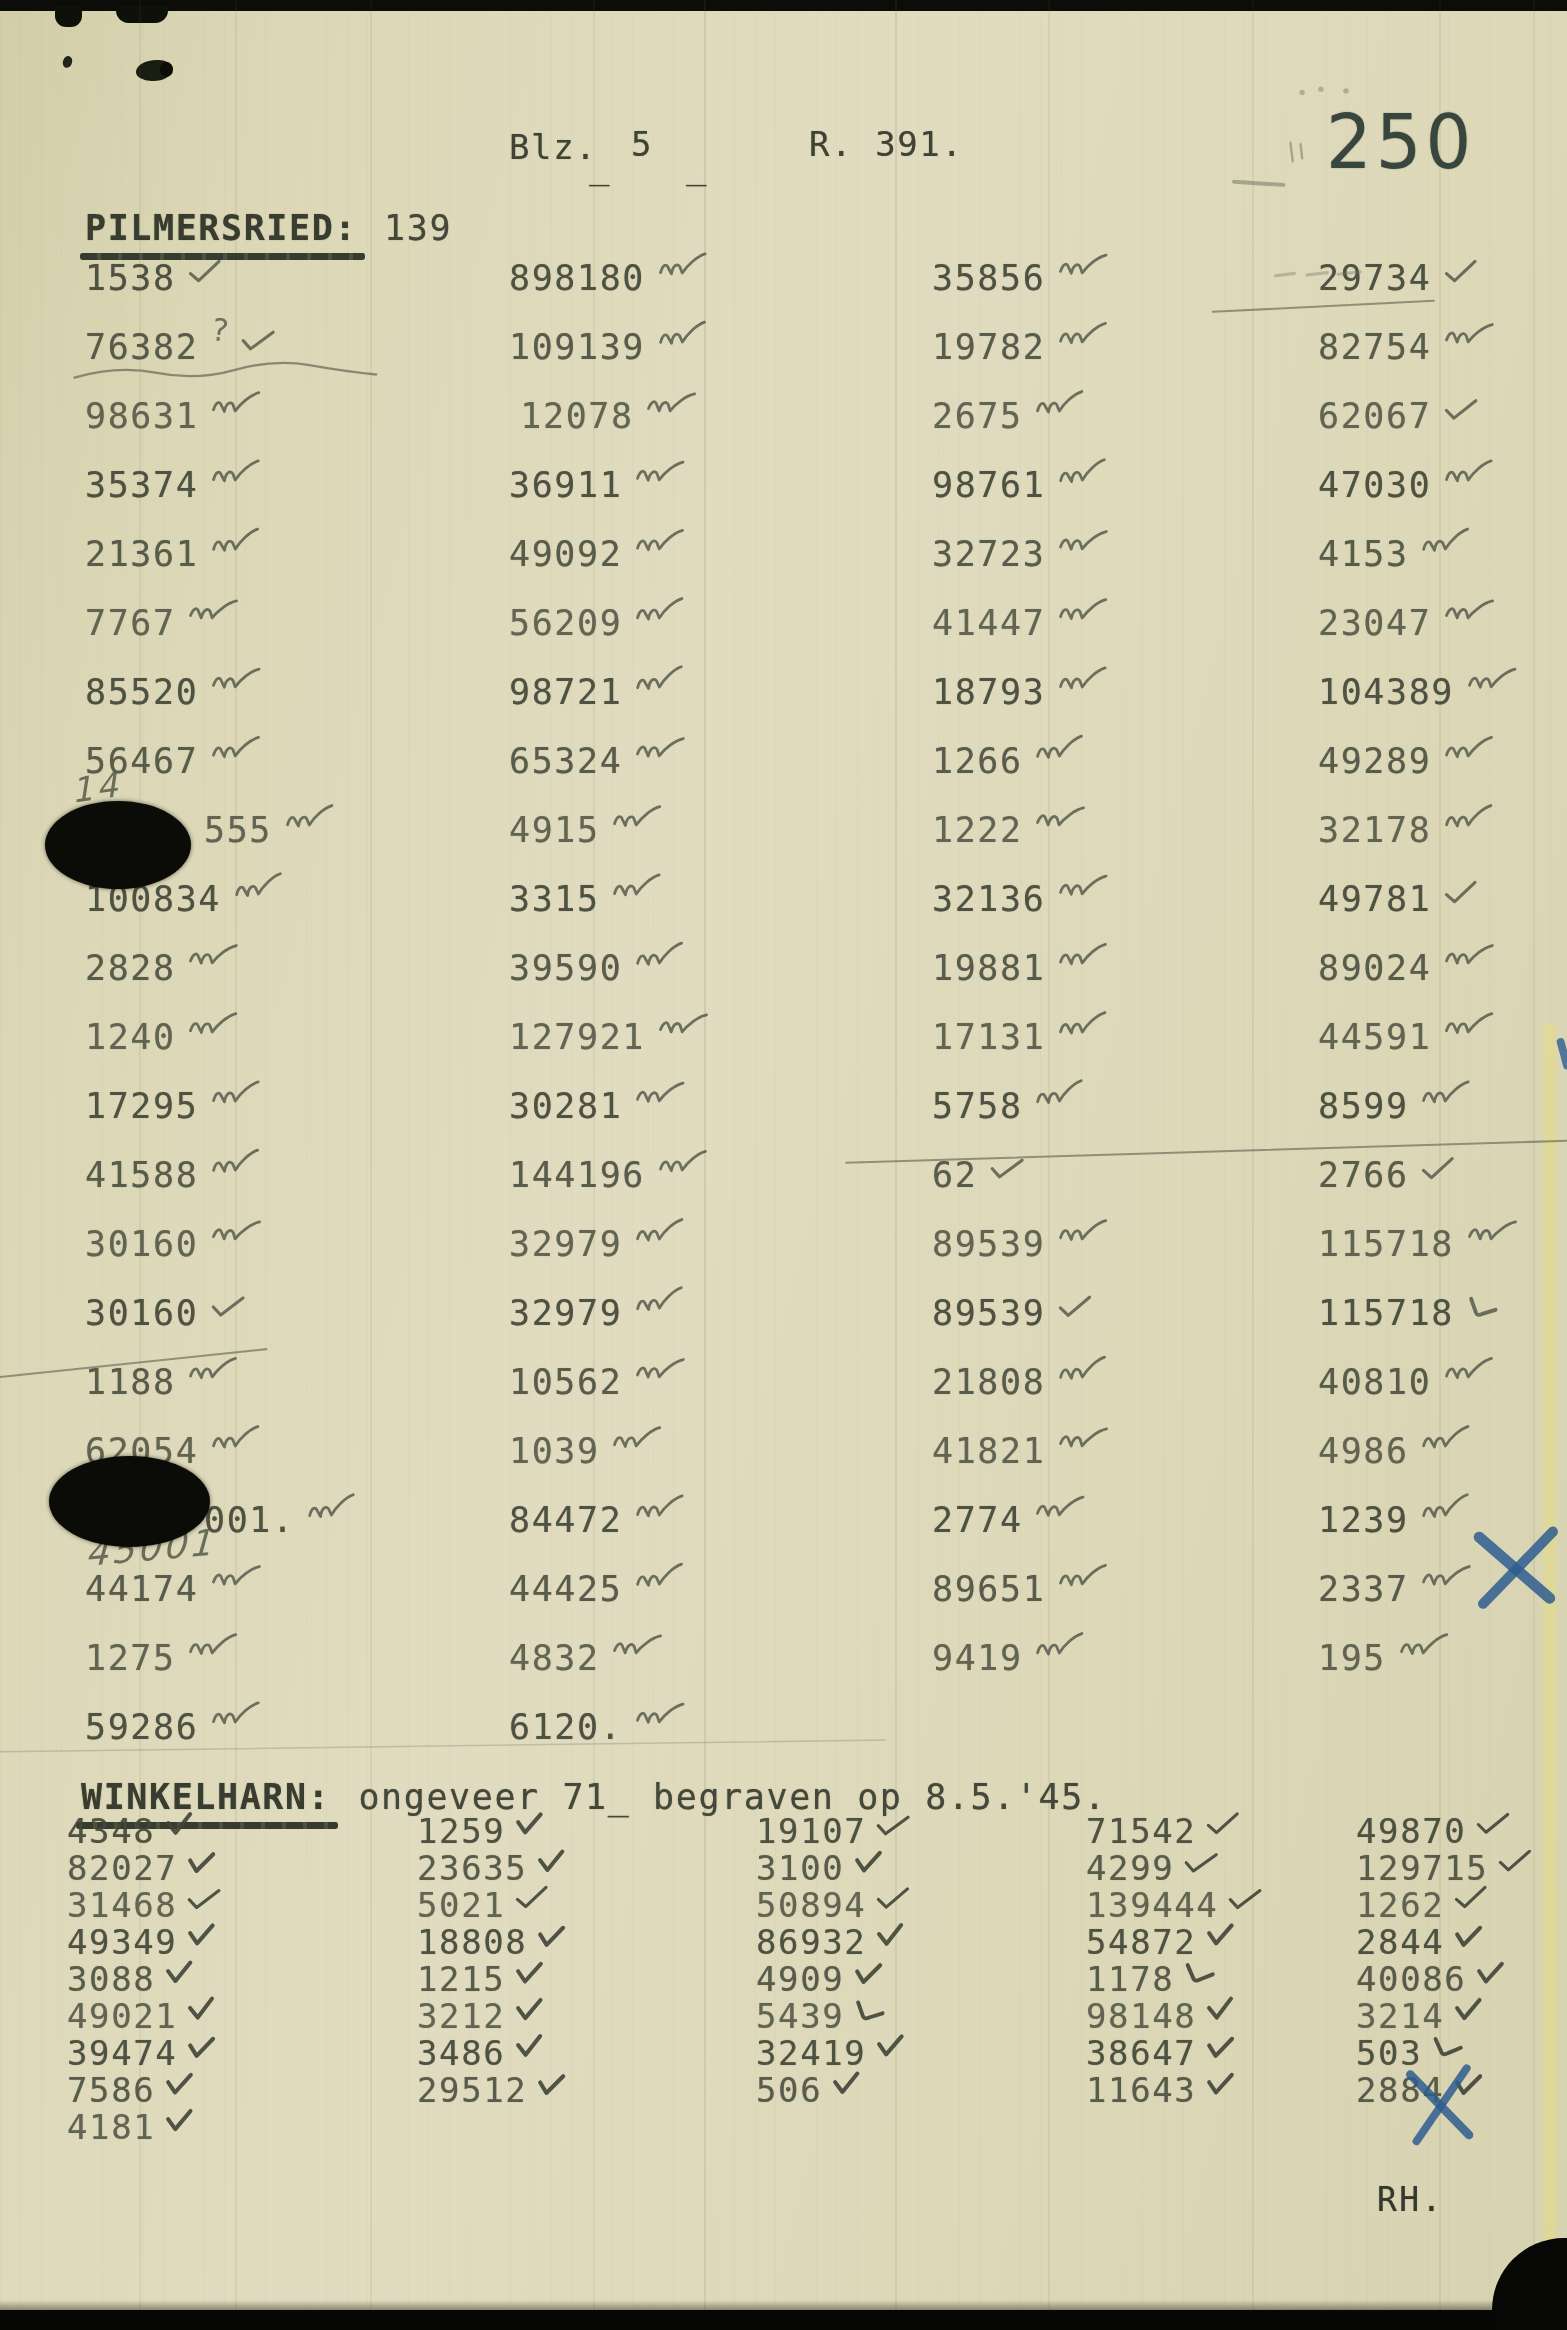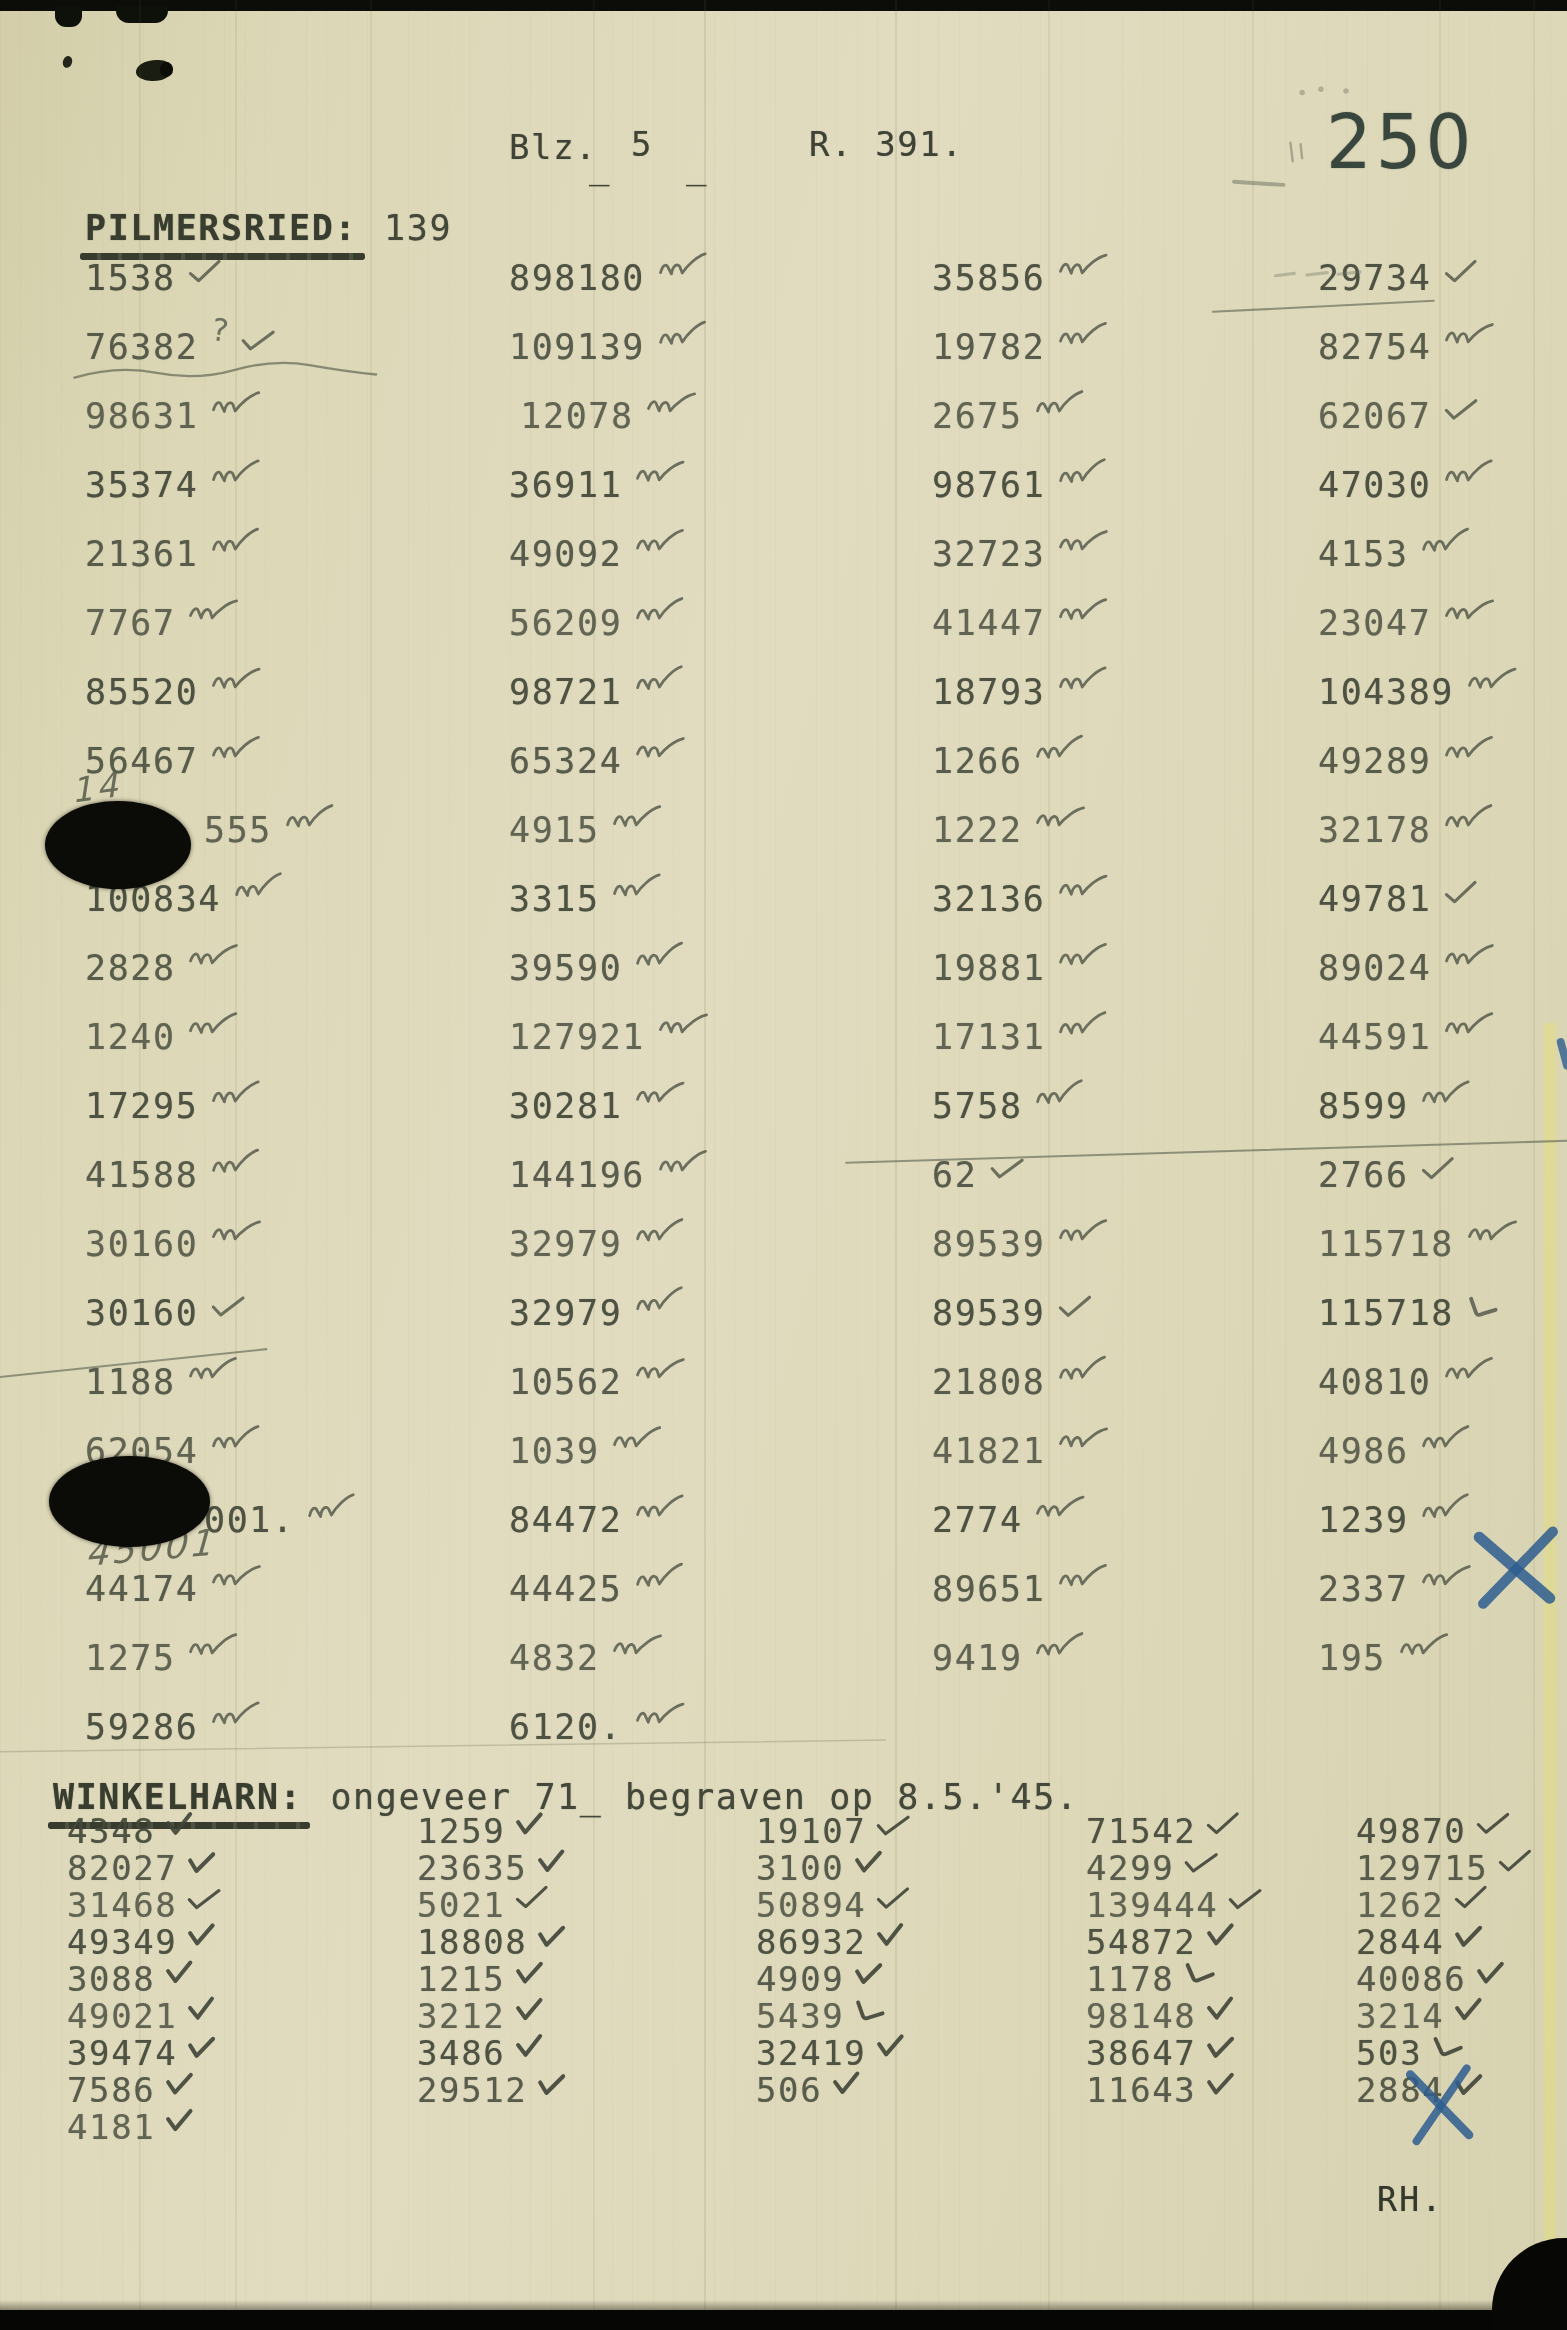--- a/index.html
+++ b/index.html
@@ -636,21 +636,21 @@
         </div>
         <div class="cell" style="height: 69px;">
           <span class="num">195</span>
           <span class="mk" style="transform: translateY(-7px) rotate(1deg);"><svg width="50" height="31" viewBox="0 0 64 40">
               <path stroke-width="3.6" d="M3,26 C6,16 11,14 13,20 L17,28 C19,17 25,14 28,19 L31,27 C37,18 50,6 61,3"></path>
             </svg></span>
         </div>
       </div>
     </div>
 
-  <div class="sec-head" style="left:53px;top:1757px">
+  <div class="sec-head" style="left:81px;top:1757px">
     <span class="title"><span>WINKELHARN:</span><span class="rule"></span></span><span class="note">ongeveer 71_ begraven op 8.5.'45.</span>
   </div>
   <div>
       <div class="col t2" style="left: 67px; top: 1812px;">
         <div class="cell" style="height: 37px;">
           <span class="num">4348</span>
           <span class="mk" style="transform: translateY(-7px) rotate(-3deg);"><svg width="28" height="23.5" viewBox="0 0 36 30">
               <path stroke-width="5.2" d="M4,13 L13,26 L33,3"></path>
             </svg></span>
         </div>

